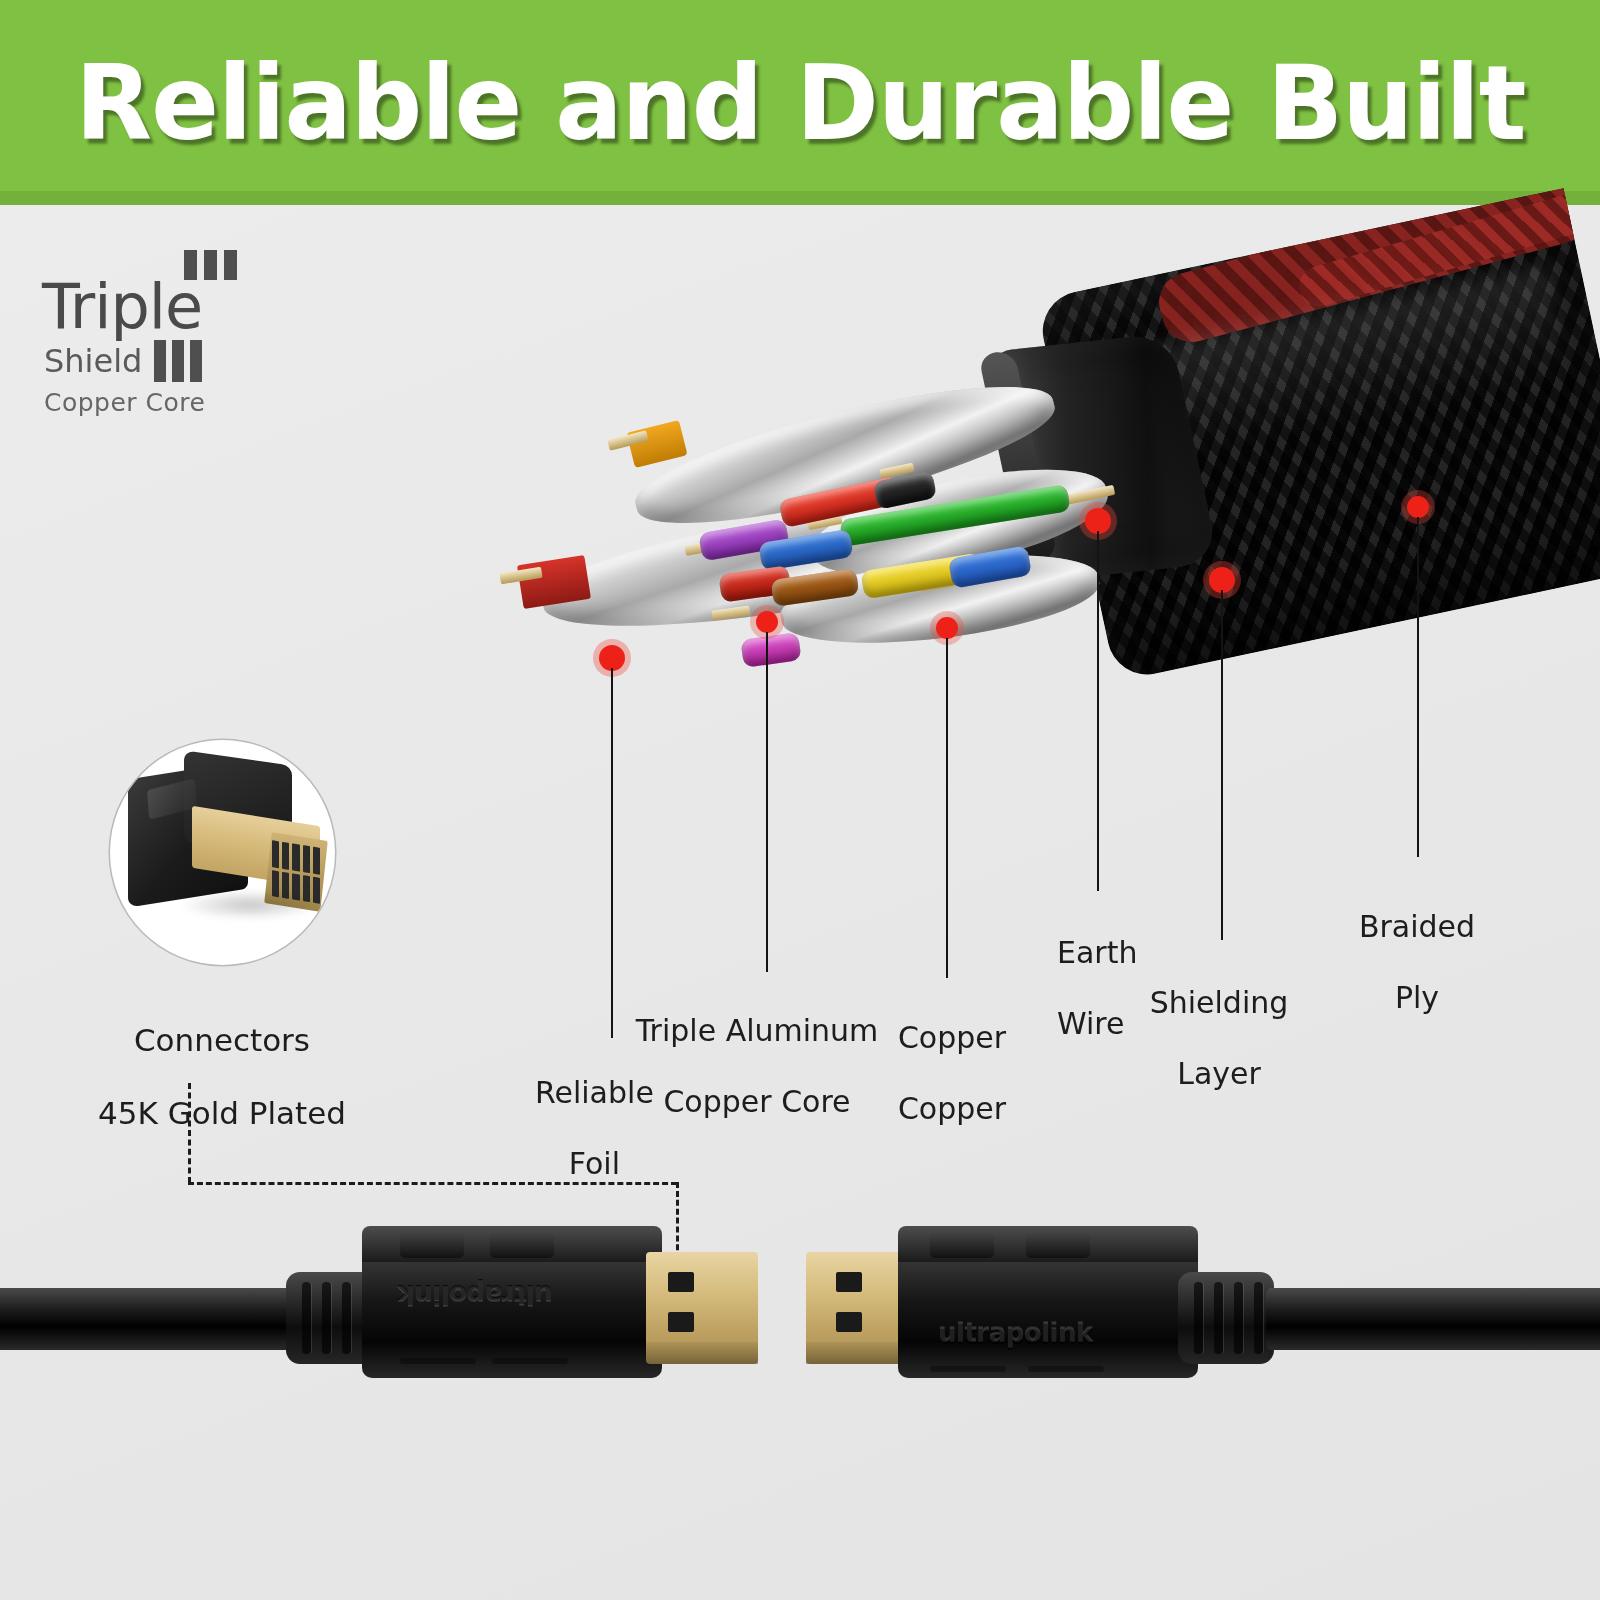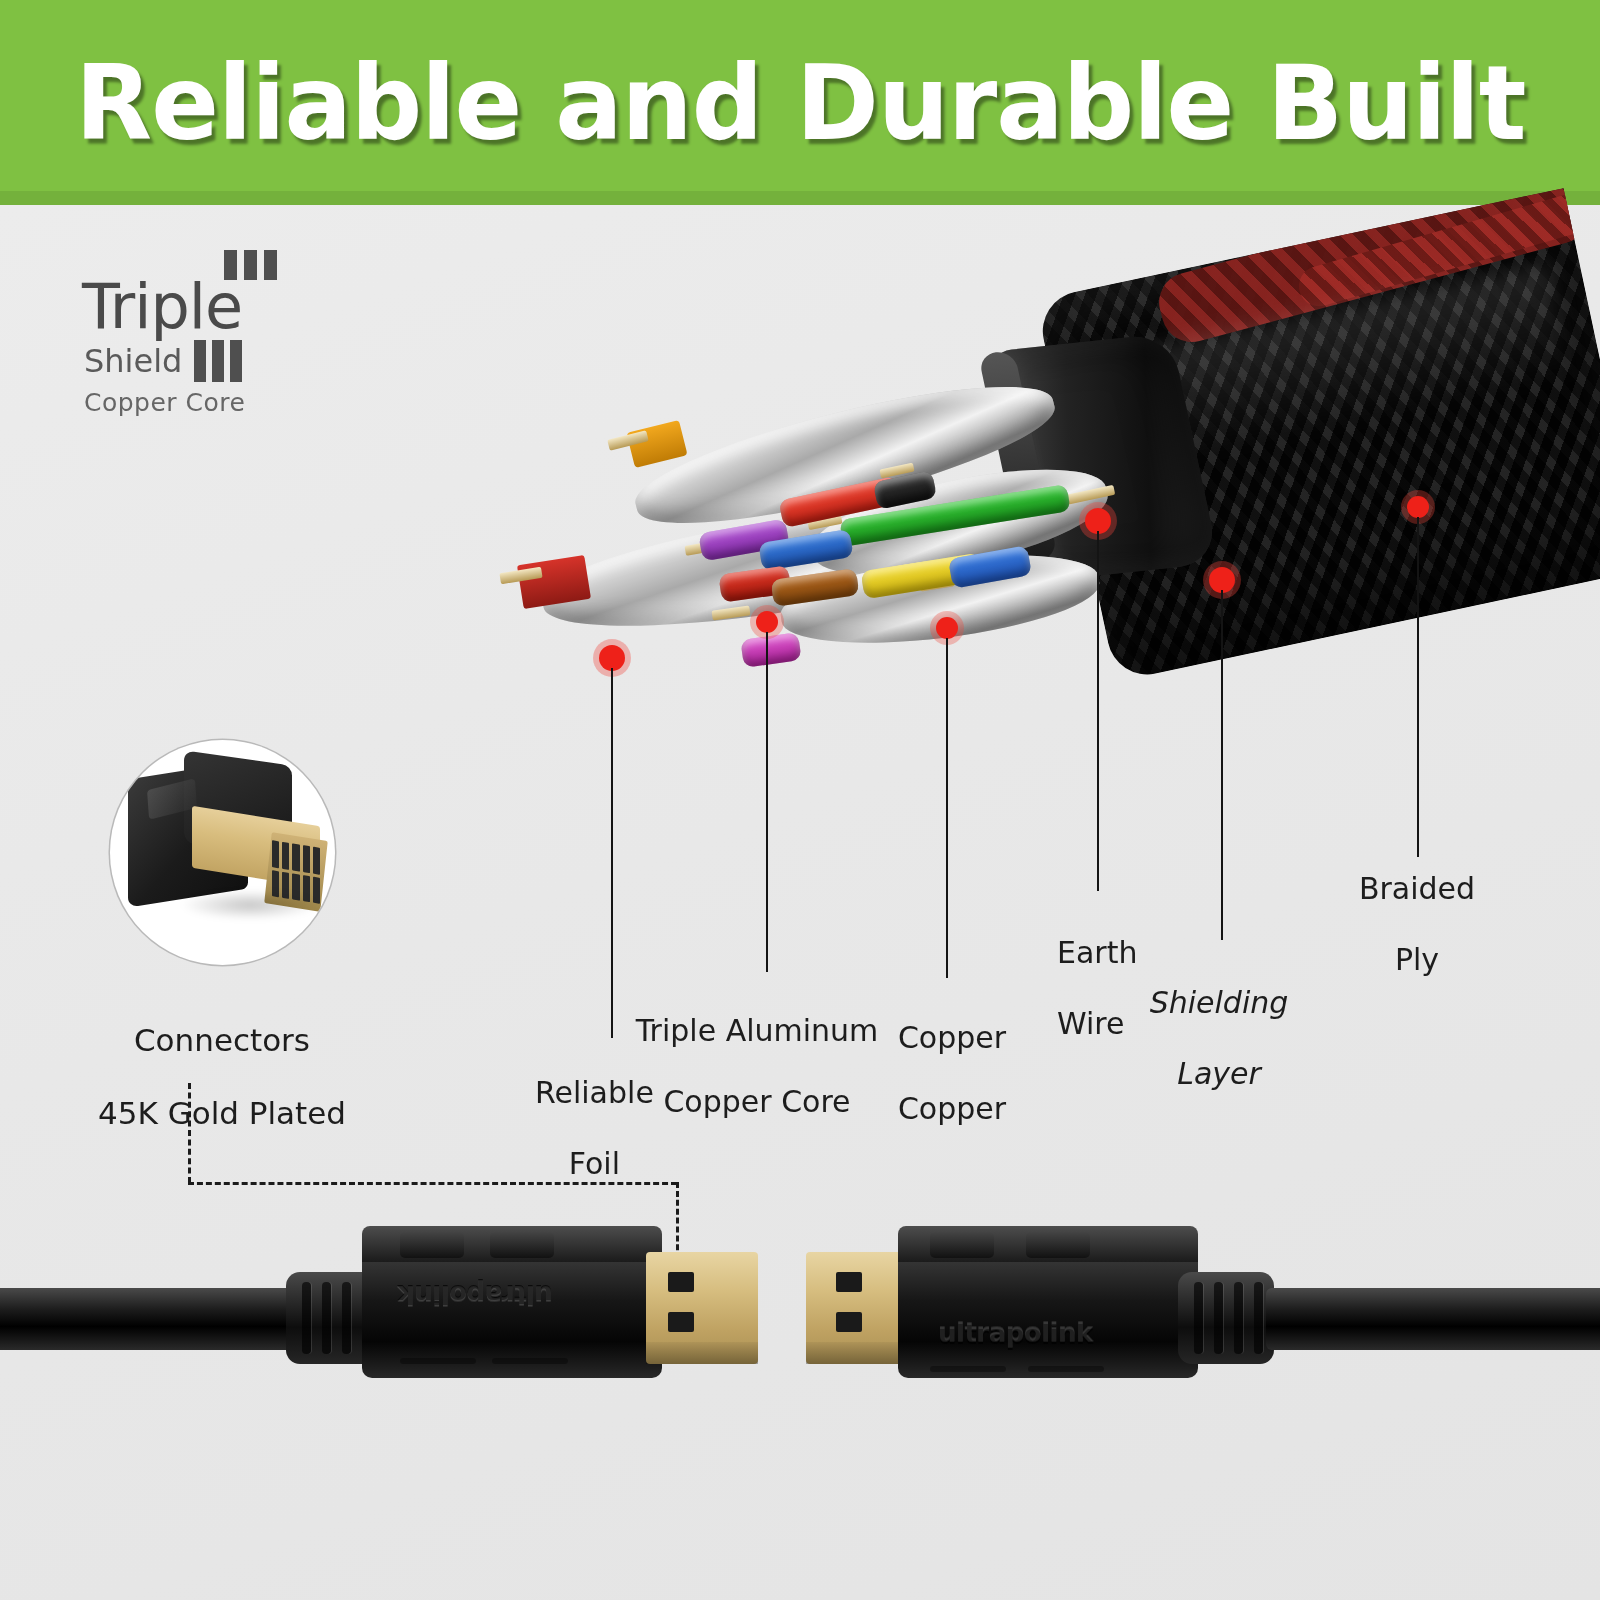--- a/index.html
+++ b/index.html
@@ -33,21 +33,21 @@
     white-space:nowrap;
   }
 
   
   .canvas{
     position:absolute; left:0; top:205px; width:1600px; height:1395px;
     background: linear-gradient(160deg,#ececec 0%, #e8e8e8 45%, #e4e4e4 100%);
   }
 
   
-  .logo{ position:absolute; left:42px; top:248px; width:230px; height:160px;margin-left:40px; }
+  .logo{ position:absolute; left:42px; top:248px; width:230px; height:160px; }
   .logo-bars-top{ position:absolute; left:142px; top:2px; display:flex; gap:7px; }
   .logo-bars-top i{ display:block; width:13px; height:30px; background:#4f4f4f; }
   .logo-triple{
     position:absolute; left:0; top:22px;
     font-family:"DejaVu Sans", sans-serif;
     font-size:62px; font-weight:normal; color:#4a4a4a; letter-spacing:-1px;
   }
   .logo-row2{ position:absolute; left:2px; top:92px; display:flex; align-items:center; gap:12px; }
   .logo-shield{
     font-family:"DejaVu Sans", sans-serif;
@@ -351,26 +351,26 @@
 <div class="lbl center" style="left:952px; top:985px;">
   <div>Copper</div>
   <div>Copper</div>
 </div>
 
 <div class="lbl left" style="left:1057px; top:900px;">
   <div>Earth</div>
   <div>Wire</div>
 </div>
 
-<div class="lbl center" style="left:1219px; top:950px;font-style:italic;">
+<div class="lbl center" style="left:1219px; top:950px;">
   <div>Shielding</div>
   <div>Layer</div>
 </div>
 
-<div class="lbl center" style="left:1417px; top:836px;">
+<div class="lbl center" style="left:1417px; top:874px;">
   <div>Braided</div>
   <div>Ply</div>
 </div>
 
 <div class="inset">
   <div class="inset-hood"></div>
   <div class="inset-hood2"></div>
   <div class="inset-emb"></div>
   <div class="inset-gold"></div>
   <div class="inset-gold-face"></div>

